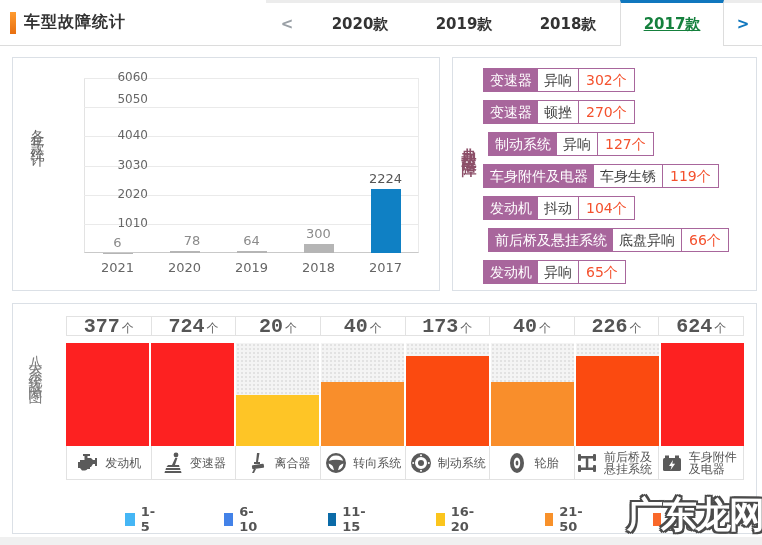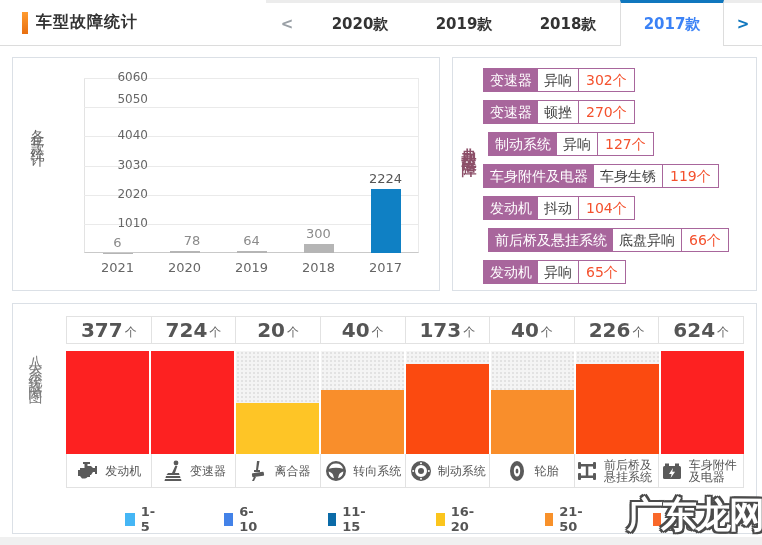--- a/index.html
+++ b/index.html
@@ -2,34 +2,34 @@
 <html><head>
 <meta charset="utf-8">
 <style>
   * { margin:0; padding:0; box-sizing:border-box; }
   html,body { width:762px; height:545px; background:#fff; overflow:hidden;
     font-family:"DejaVu Sans","Liberation Sans",sans-serif; }
   .app { position:relative; width:762px; height:545px; background:#fff; }
 
   
   .hdr { position:absolute; left:0; top:0; width:762px; height:46px;
-    border-bottom:1px solid #dcdcdc; display:flex; align-items:stretch; background:#fff;padding-left:12px; }
+    border-bottom:1px solid #dcdcdc; display:flex; align-items:stretch; background:#fff; }
   .title-wrap { flex:1; display:flex; align-items:center; padding-left:10px; gap:8px; }
   .title-marker { width:6px; height:22px; background:linear-gradient(#ff9b2f,#e86f10); }
   .page-title { font-size:16px; font-weight:bold; color:#333; letter-spacing:1px; }
   .arrow { width:42px; display:flex; align-items:center; justify-content:center;
     font-size:15px; font-weight:bold; cursor:pointer; border-top:3px solid #ececec; }
   .arrow.prev { color:#9aa0a6; }
   .arrow.next { color:#1077be; width:38px; }
   .tab { width:104px; display:flex; align-items:center; justify-content:center;
     font-size:15px; font-weight:bold; color:#333; cursor:pointer;
     border-top:3px solid #ececec; }
-  .tab.active { color:#3b82f6; border-top:3px solid #1077be;
+  .tab.active { color:#15803d; border-top:3px solid #1077be;
     border-left:1px solid #ddd; border-right:1px solid #ddd;
-    margin-bottom:-1px; background:#fff; }
+    margin-bottom:-1px; background:#fff;text-decoration:underline; }
 
   .panel { position:absolute; background:#fff; border:1px solid #dbe0e6; }
   .vlabel { position:absolute; writing-mode:vertical-lr; text-orientation:upright;
     letter-spacing:6px; }
 
   
   .left-panel  { left:12px;  top:57px; width:428px; height:234px; }
   .left-panel .vlabel { left:16px; top:60px; font-size:14px; color:#666; }
   .plot { position:absolute; left:71px; top:0; width:336px; height:234px; }
   .plot-frame { position:absolute; left:0; top:20px; width:335px; height:175px;
@@ -54,22 +54,22 @@
   .pill:nth-child(3), .pill:nth-child(6) { margin-left:5px; }
   .p-sys   { background:#a8669c; color:#fff; padding:0 6px; }
   .p-fault { color:#404040; padding:0 6px; border-right:1px solid #a8669c; }
   .p-count { color:#f4512d; padding:0 7px; }
 
   
   .bottom-panel { left:12px; top:303px; width:745px; height:231px; }
   .bottom-panel .vlabel { left:14px; top:40px; font-size:14px; color:#7a7a7a; }
   .sys-table { position:absolute; left:53px; top:12px; width:678px; }
   .row { display:flex; }
-  .head-cell { flex:1; height:28px; border:1px solid #e2e2e2; border-left:none;
-    display:flex; align-items:center; justify-content:center; gap:2px; }
+  .head-cell { flex:1; height:20px; border:1px solid #e2e2e2; border-left:none;
+    display:flex; align-items:center; justify-content:center; gap:2px;font-family:Liberation Mono, monospace; }
   .head-cell:first-child { border-left:1px solid #e2e2e2; }
   .head-num { font-size:20px; font-weight:bold; color:#555; }
   .head-unit { font-size:12px; color:#666; margin-top:4px; }
   .track-row { margin-top:7px; }
   .track { flex:1; position:relative; height:103px;
     background-image:radial-gradient(#e2e2e2 1px, #f4f4f4 1px); background-size:4px 4px;
     border-left:2px solid #fff; }
   .track:first-child { border-left:none; }
   .tbar { position:absolute; left:0; right:0; bottom:0; }
   .icon-cell { flex:1; height:34px; border:1px solid #e2e2e2; border-left:none; border-top:none;

